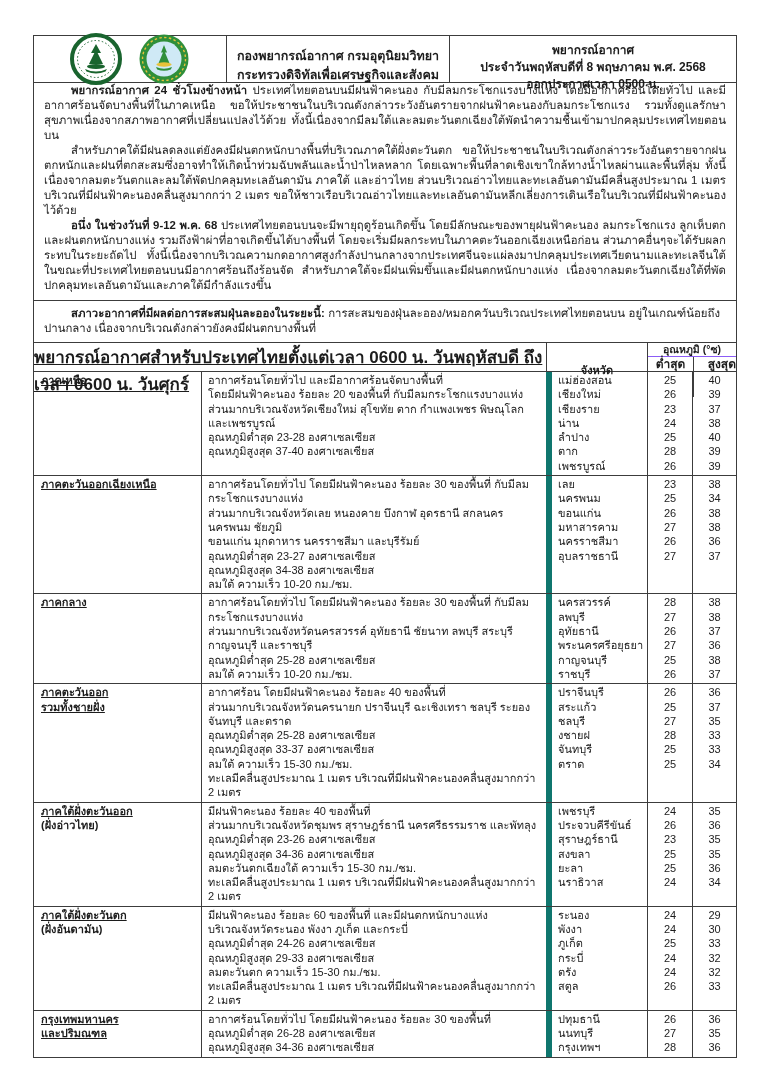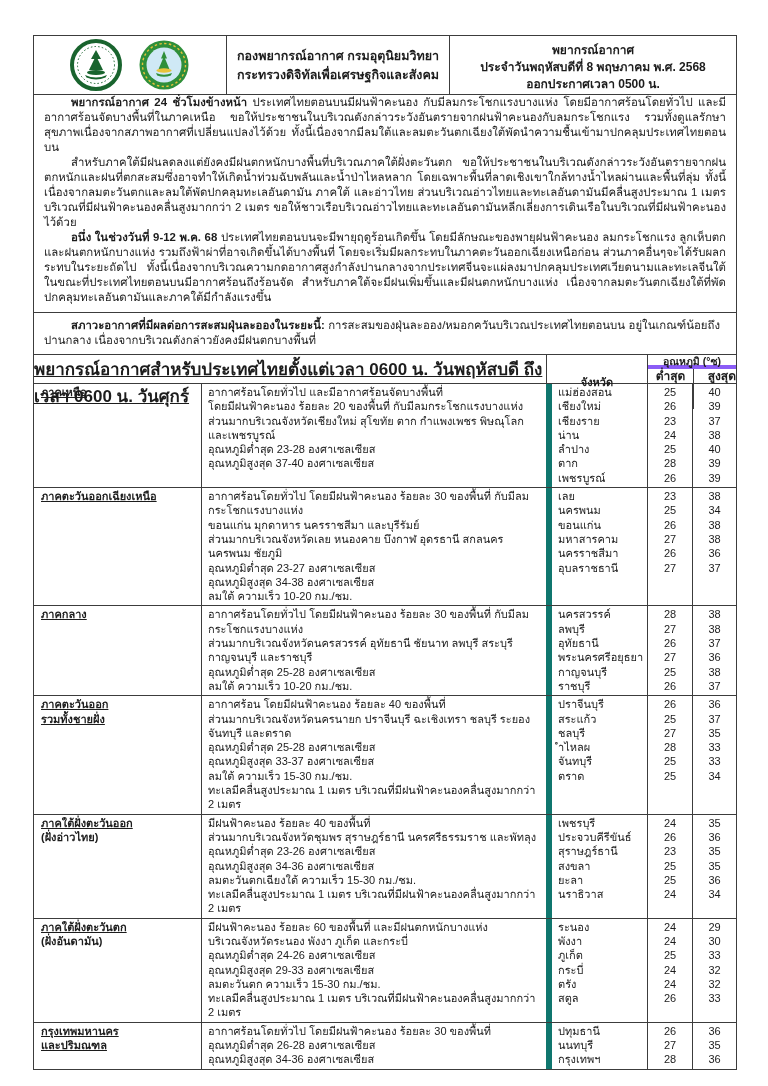--- a/index.html
+++ b/index.html
@@ -10,41 +10,41 @@
     color: #1c1c1c;
     position: relative;
   }
   .page { position: absolute; left: 0; top: 0; width: 768px; height: 1086px; background: #fff; }
   .content { position: absolute; left: 33px; top: 35px; width: 704px; }
 
   .box { border: 1px solid #3c3c3c; background: #fff; }
   .stack { margin-top: -1px; }
 
   
-  .header-box { display: flex; height: 60px; }
+  .header-box { display: flex; height: 48px; }
   .hcell { height: 100%; }
   .hcell + .hcell { border-left: 1px solid #3c3c3c; }
   .hcell-logos { width: 192px; display: flex; align-items: center; justify-content: center; gap: 16px; }
   .hcell-org { width: 223px; text-align: center; font-weight: bold; font-size: 12.5px; line-height: 19px; padding-top: 11px; }
   .hcell-issue { flex: 1; text-align: center; font-weight: bold; font-size: 12px; line-height: 17px; padding-top: 6px; }
 
   
   .para-box { padding: 0 10px 7px 10px; font-size: 11.4px; line-height: 15px; text-align: justify; }
   .para { text-indent: 27px; }
   .plead { font-weight: bold; }
   .dust-box { padding: 5px 16px 6px 10px; font-size: 11.4px; line-height: 15px; text-align: justify; }
 
   
   .ftable { font-size: 11px; }
   .thead-row { display: grid; grid-template-columns: 512px 101px 1fr; border-bottom: 1px solid #3c3c3c; height: 29px; }
   .th-title { display: flex; align-items: center; justify-content: center; font-weight: bold; font-size: 17px; }
   .th-title span { text-decoration: underline; }
   .th-prov { border-left: 1px solid #3c3c3c; display: flex; align-items: center; justify-content: center; font-weight: bold; }
   .th-temp { border-left: 1px solid #3c3c3c; display: flex; flex-direction: column; }
-  .th-temp-top { text-align: center; font-weight: bold; font-size: 10.5px; line-height: 13px; height: 14px; border-bottom: 4px solid #8b5cf6; }
+  .th-temp-top { text-align: center; font-weight: bold; font-size: 10.5px; line-height: 13px; height: 14px; border-bottom: 1px solid #8b5cf6; }
   .th-temp-sub { display: grid; grid-template-columns: 45px 1fr; flex: 1; }
   .th-min, .th-max { text-align: center; font-weight: bold; font-size: 12px; line-height: 14px; }
   .th-max { border-left: 1px solid #3c3c3c; text-align: right; }
 
   .region-row { display: grid; grid-template-columns: 167px 345px 101px 45px 1fr; border-bottom: 1px solid #3c3c3c; }
   .region-row:last-child { border-bottom: none; }
   .cell { padding-top: 1px; padding-bottom: 2px; line-height: 14.3px; }
   .region-cell { padding-left: 7px; padding-right: 3px; font-weight: bold; }
   .region-name { text-decoration: underline; }
   .forecast-cell { border-left: 1px solid #3c3c3c; padding-left: 6px; padding-right: 4px; }
@@ -149,22 +149,22 @@
               <div class="tline">39</div>
               <div class="tline">39</div>
             </div>
           </div>
           <div class="region-row">
             <div class="cell region-cell">
               <div class="region-name">ภาคตะวันออกเฉียงเหนือ</div>
             </div>
             <div class="cell forecast-cell">
               <div class="fline">อากาศร้อนโดยทั่วไป โดยมีฝนฟ้าคะนอง ร้อยละ 30 ของพื้นที่ กับมีลมกระโชกแรงบางแห่ง</div>
+              <div class="fline">ส่วนมากบริเวณจังหวัดเลย หนองคาย บึงกาฬ อุดรธานี สกลนคร นครพนม ชัยภูมิ</div>
               <div class="fline">ขอนแก่น มุกดาหาร นครราชสีมา และบุรีรัมย์</div>
-              <div class="fline">ส่วนมากบริเวณจังหวัดเลย หนองคาย บึงกาฬ อุดรธานี สกลนคร นครพนม ชัยภูมิ</div>
               <div class="fline">อุณหภูมิต่ำสุด 23-27 องศาเซลเซียส</div>
               <div class="fline">อุณหภูมิสูงสุด 34-38 องศาเซลเซียส</div>
               <div class="fline">ลมใต้ ความเร็ว 10-20 กม./ชม.</div>
             </div>
             <div class="cell prov-cell">
               <div class="pline">เลย</div>
               <div class="pline">นครพนม</div>
               <div class="pline">ขอนแก่น</div>
               <div class="pline">มหาสารคาม</div>
               <div class="pline">นครราชสีมา</div>
@@ -232,21 +232,21 @@
               <div class="fline">ส่วนมากบริเวณจังหวัดนครนายก ปราจีนบุรี ฉะเชิงเทรา ชลบุรี ระยอง จันทบุรี และตราด</div>
               <div class="fline">อุณหภูมิต่ำสุด 25-28 องศาเซลเซียส</div>
               <div class="fline">อุณหภูมิสูงสุด 33-37 องศาเซลเซียส</div>
               <div class="fline">ลมใต้ ความเร็ว 15-30 กม./ชม.</div>
               <div class="fline">ทะเลมีคลื่นสูงประมาณ 1 เมตร บริเวณที่มีฝนฟ้าคะนองคลื่นสูงมากกว่า 2 เมตร</div>
             </div>
             <div class="cell prov-cell">
               <div class="pline">ปราจีนบุรี</div>
               <div class="pline">สระแก้ว</div>
               <div class="pline">ชลบุรี</div>
-              <div class="pline">ำไหลผ</div>
+              <div class="pline">งชายฝ</div>
               <div class="pline">จันทบุรี</div>
               <div class="pline">ตราด</div>
             </div>
             <div class="cell temp-col">
               <div class="tline">26</div>
               <div class="tline">25</div>
               <div class="tline">27</div>
               <div class="tline">28</div>
               <div class="tline">25</div>
               <div class="tline">25</div>

